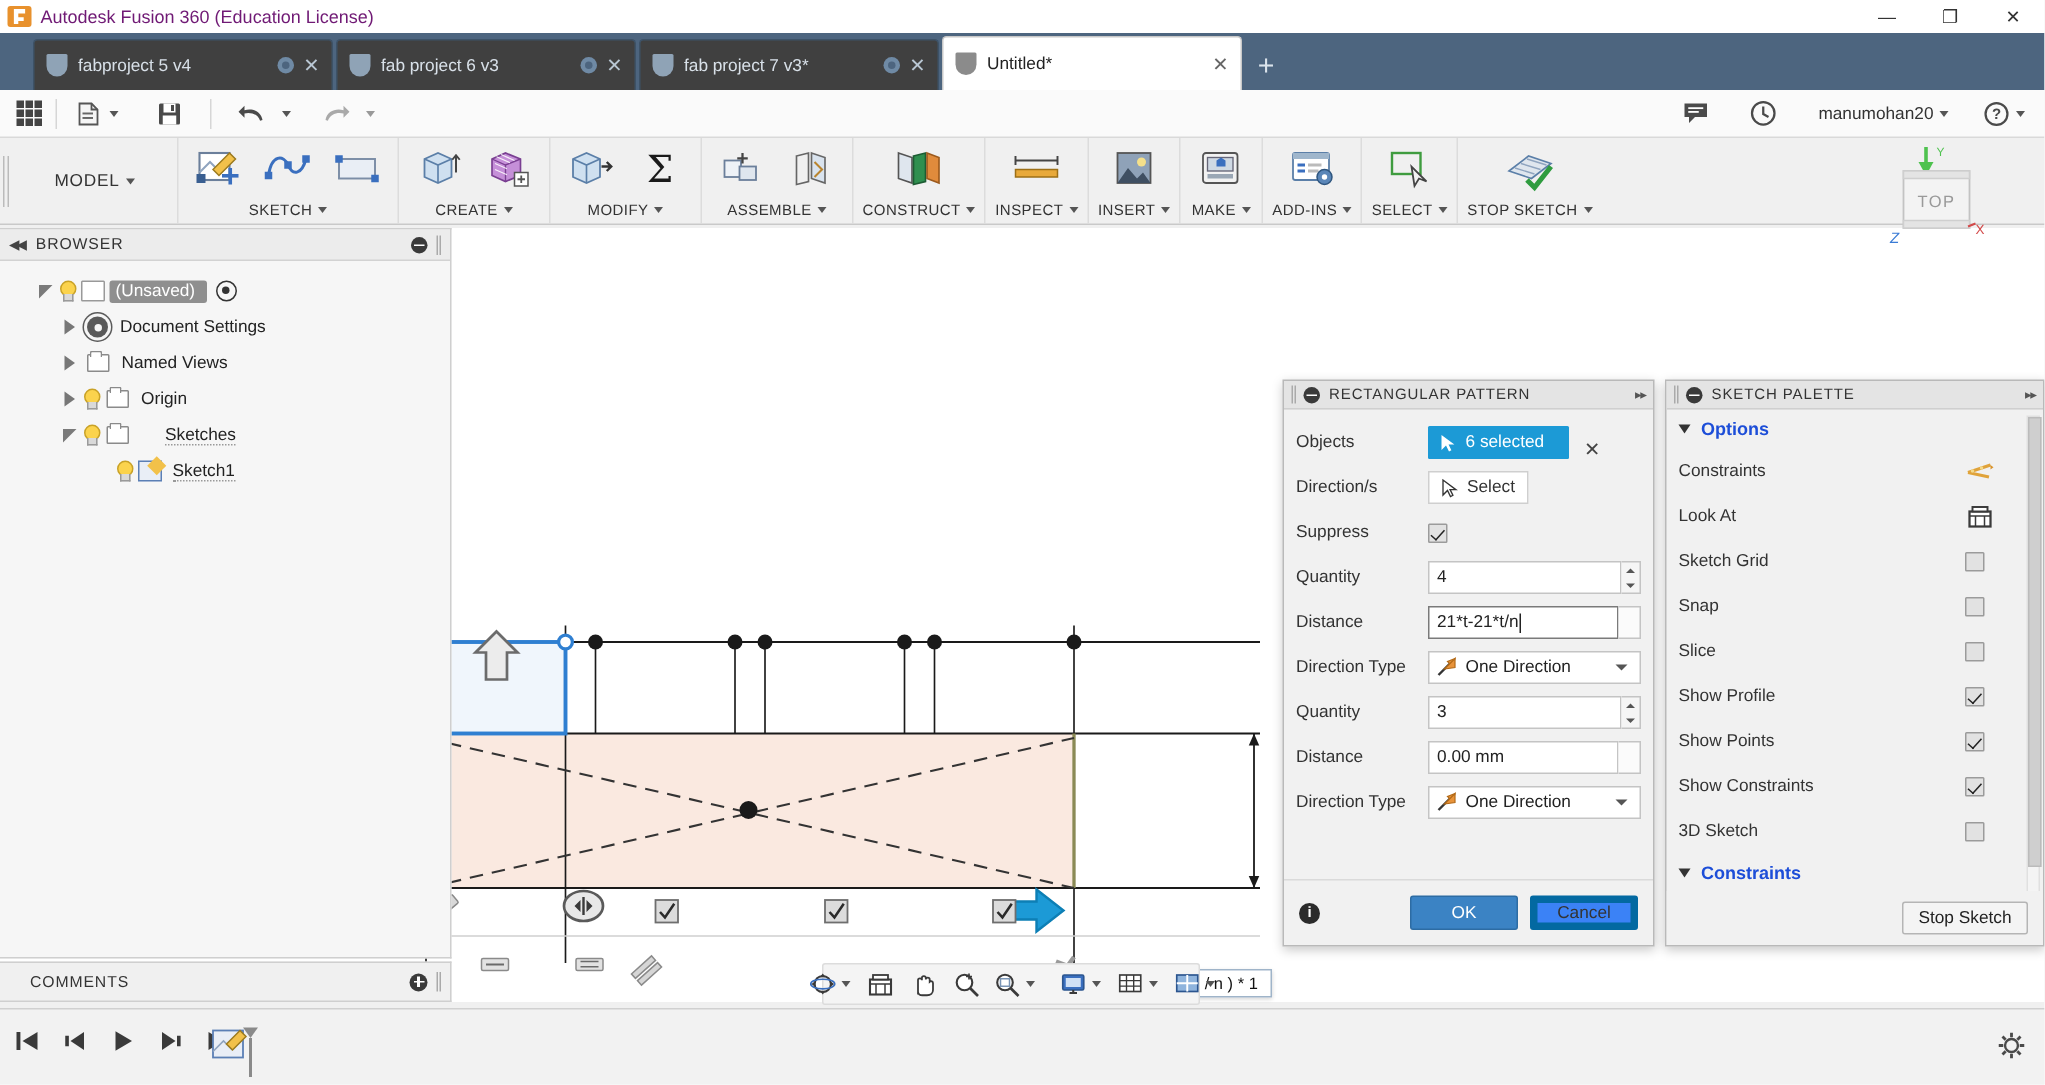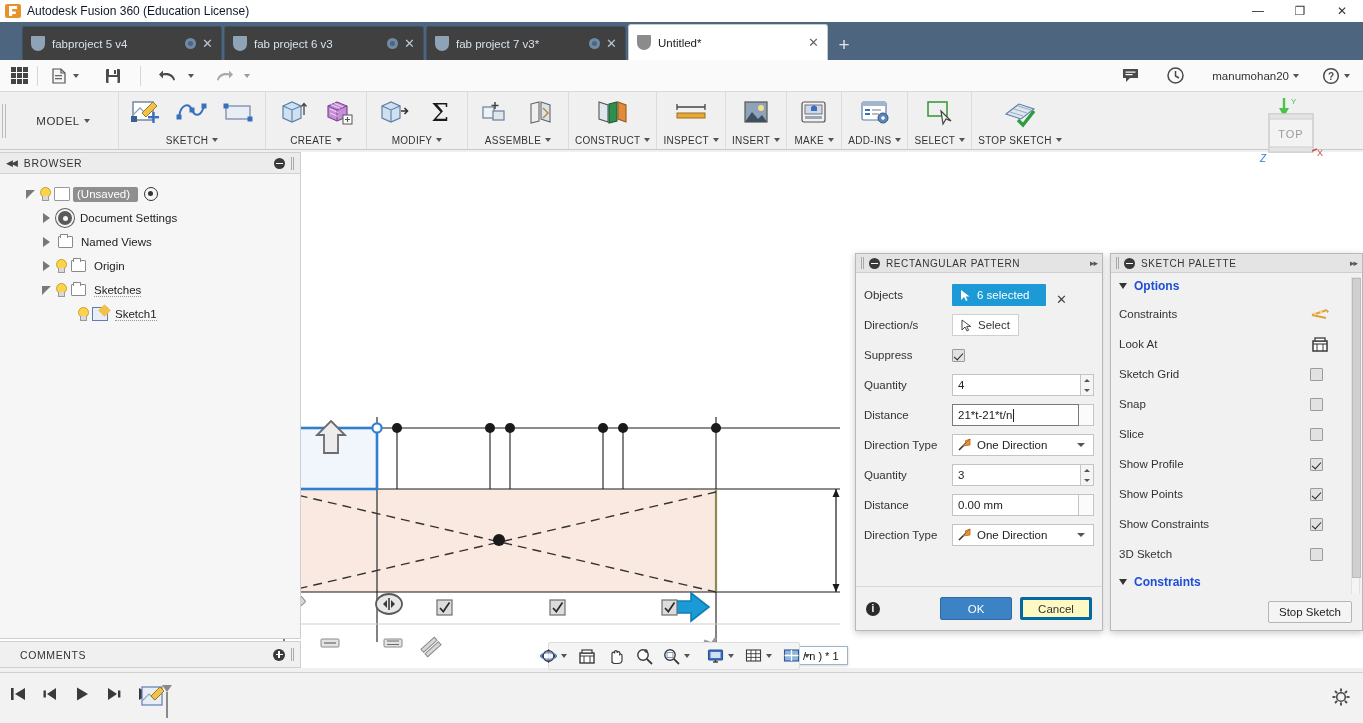--- a/index.html
+++ b/index.html
@@ -18,21 +18,21 @@
     background:#ffffff; display:flex; align-items:center;
   }
   .titlebar .tb-icon {
     width:16px; height:14px; margin-left:5px; margin-right:6px;
     background:#e8912d; border-radius:2px; position:relative;
   }
   .titlebar .tb-icon:after{
     content:""; position:absolute; left:4px; top:2px; width:8px; height:10px;
     background:#fff; clip-path:polygon(0 0,100% 0,100% 30%,40% 30%,40% 55%,85% 55%,85% 80%,40% 80%,40% 100%,0 100%);
   }
-  .titlebar .tb-title { font-size:12px; color:#0f172a; }
+  .titlebar .tb-title { font-size:12px; color:#701a75; }
   .win-btns { position:absolute; right:0; top:0; height:22px; display:flex; }
   .win-btn {
     width:42px; height:22px; display:flex; align-items:center; justify-content:center;
     font-size:12px; color:#333;
   }
 
   
   .tabstrip {
     position:absolute; left:0; top:22px; width:1363px; height:38px;
     background:#4d657f;
@@ -226,21 +226,21 @@
     border-top:1px solid #dadada; background:#f1f1f1;
     display:flex; align-items:center; padding:0 10px;
   }
   .info-ic { width:14px;height:14px;border-radius:50%;background:#2b2b2b;color:#fff;font-size:10px;display:flex;align-items:center;justify-content:center;font-weight:bold; }
   .btn-ok {
     margin-left:auto; background:#3b83c4; color:#fff; border:1px solid #2d6ca3;
     height:23px; width:72px; display:flex;align-items:center;justify-content:center;
     font-size:11.5px; border-radius:2px;
   }
   .btn-cancel {
-    margin-left:8px; background:#fef9c3; color:#333; border:3px solid #0369a1;
+    margin-left:8px; background:#3b82f6; color:#333; border:5px solid #0369a1;
     height:23px; width:72px; display:flex;align-items:center;justify-content:center;
     font-size:11.5px; border-radius:2px;
   }
 
   
   .palette {
     position:absolute; left:1110px; top:253px; width:253px; height:378px;
     background:#f1f1f1; border:1px solid #b9b9b9; box-shadow:0 2px 7px rgba(0,0,0,.22);
     z-index:20; overflow:hidden;
   }
@@ -849,21 +849,21 @@
       </div>
 
       <div class="tnode" style="padding-left:38px;">
         <span class="tw">
           <svg width="11" height="11" viewBox="0 0 11 11">
               <path d="M1 1 L10 1 L1 10 Z" fill="#7a7a7a"></path>
             </svg>
         </span>
         <span class="bulb"></span>
         <span class="folder"></span>
-        <span class="underline-dots" style="margin-left:4px;">Sketches</span>
+        <span class="underline-dots" style="margin-left:20px;">Sketches</span>
       </div>
 
       <div class="tnode" style="padding-left:76px;">
         <span class="bulb"></span>
         <span class="sketchic"></span>
         <span class="underline-dots" style="margin-left:4px;">Sketch1</span>
       </div>
 
     </div>
   </div>

